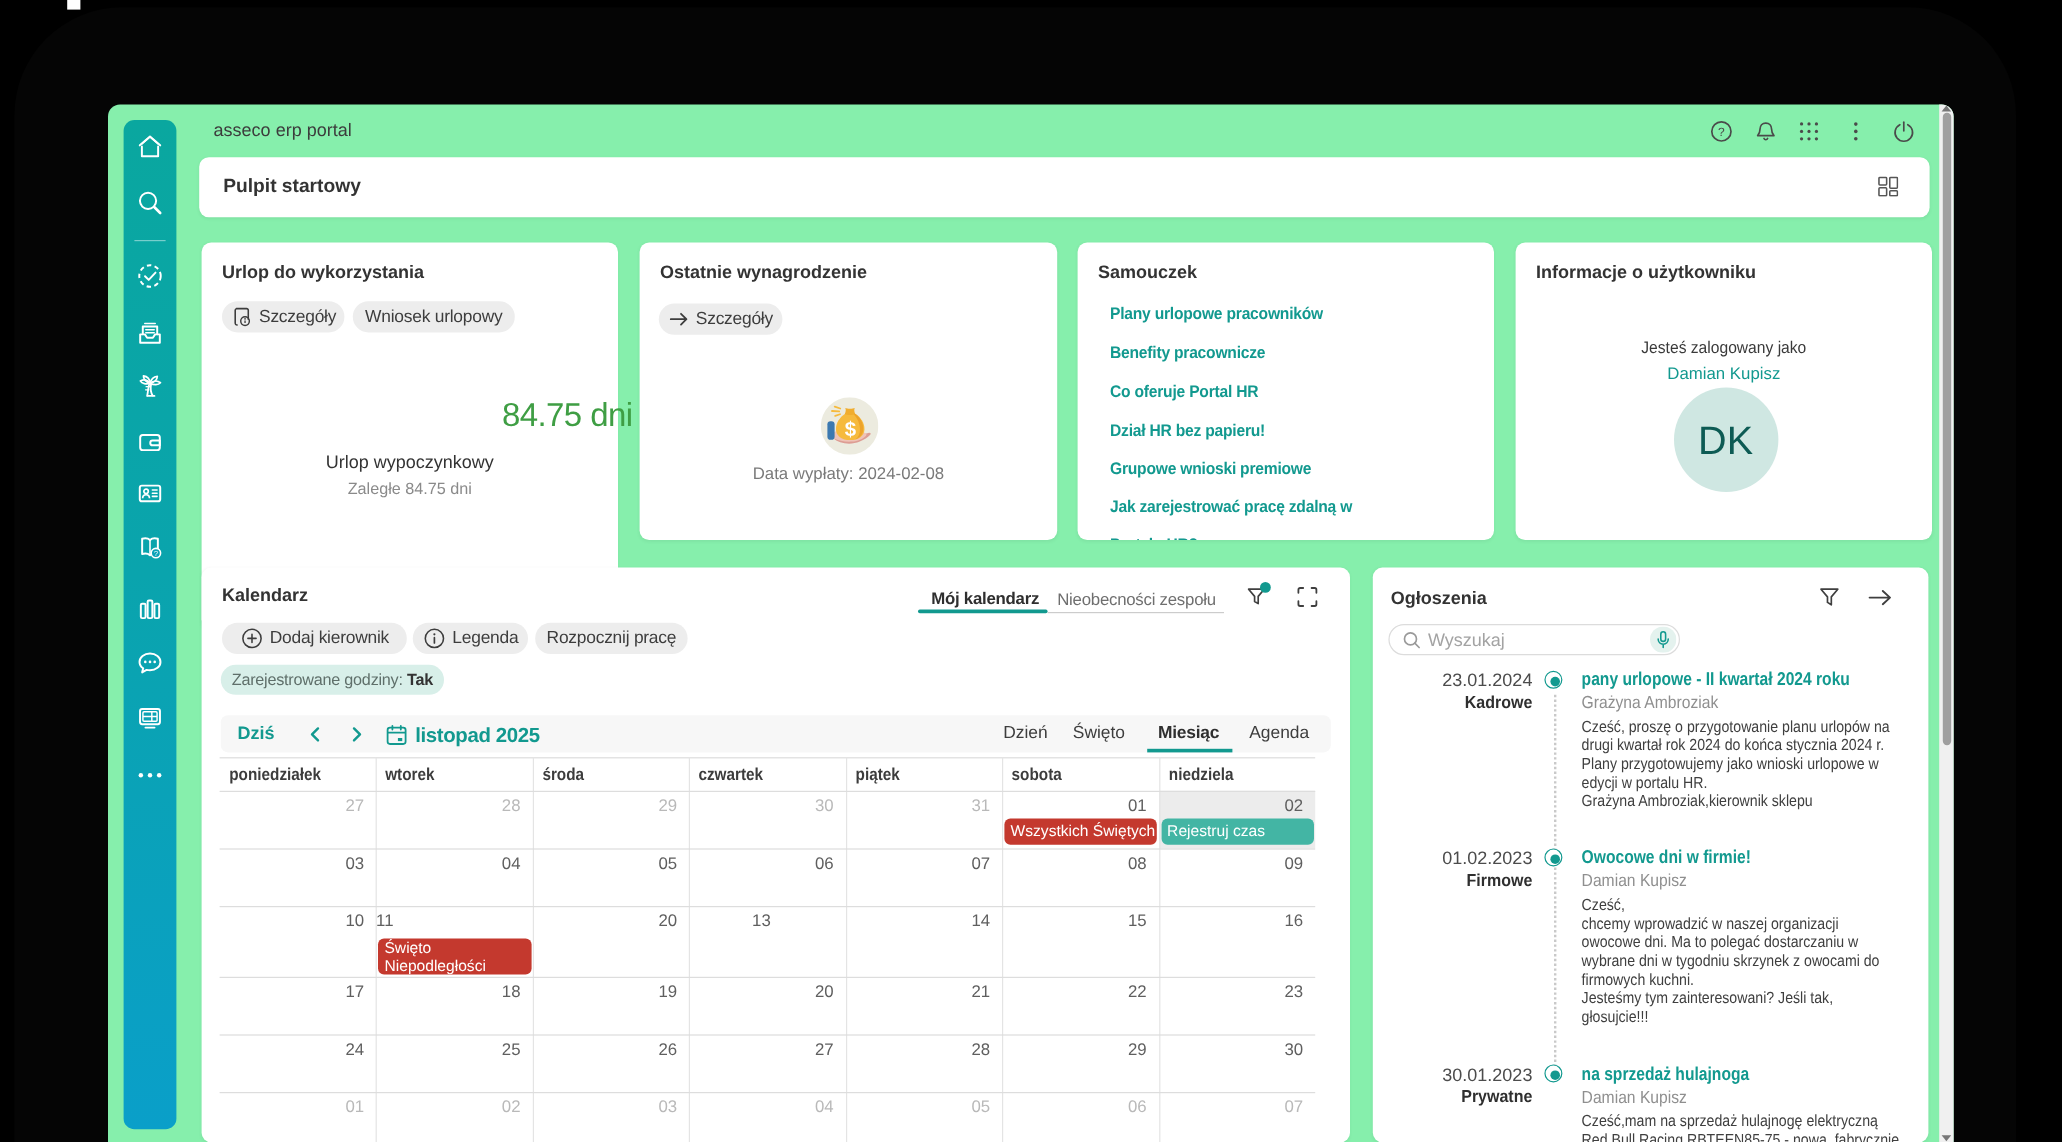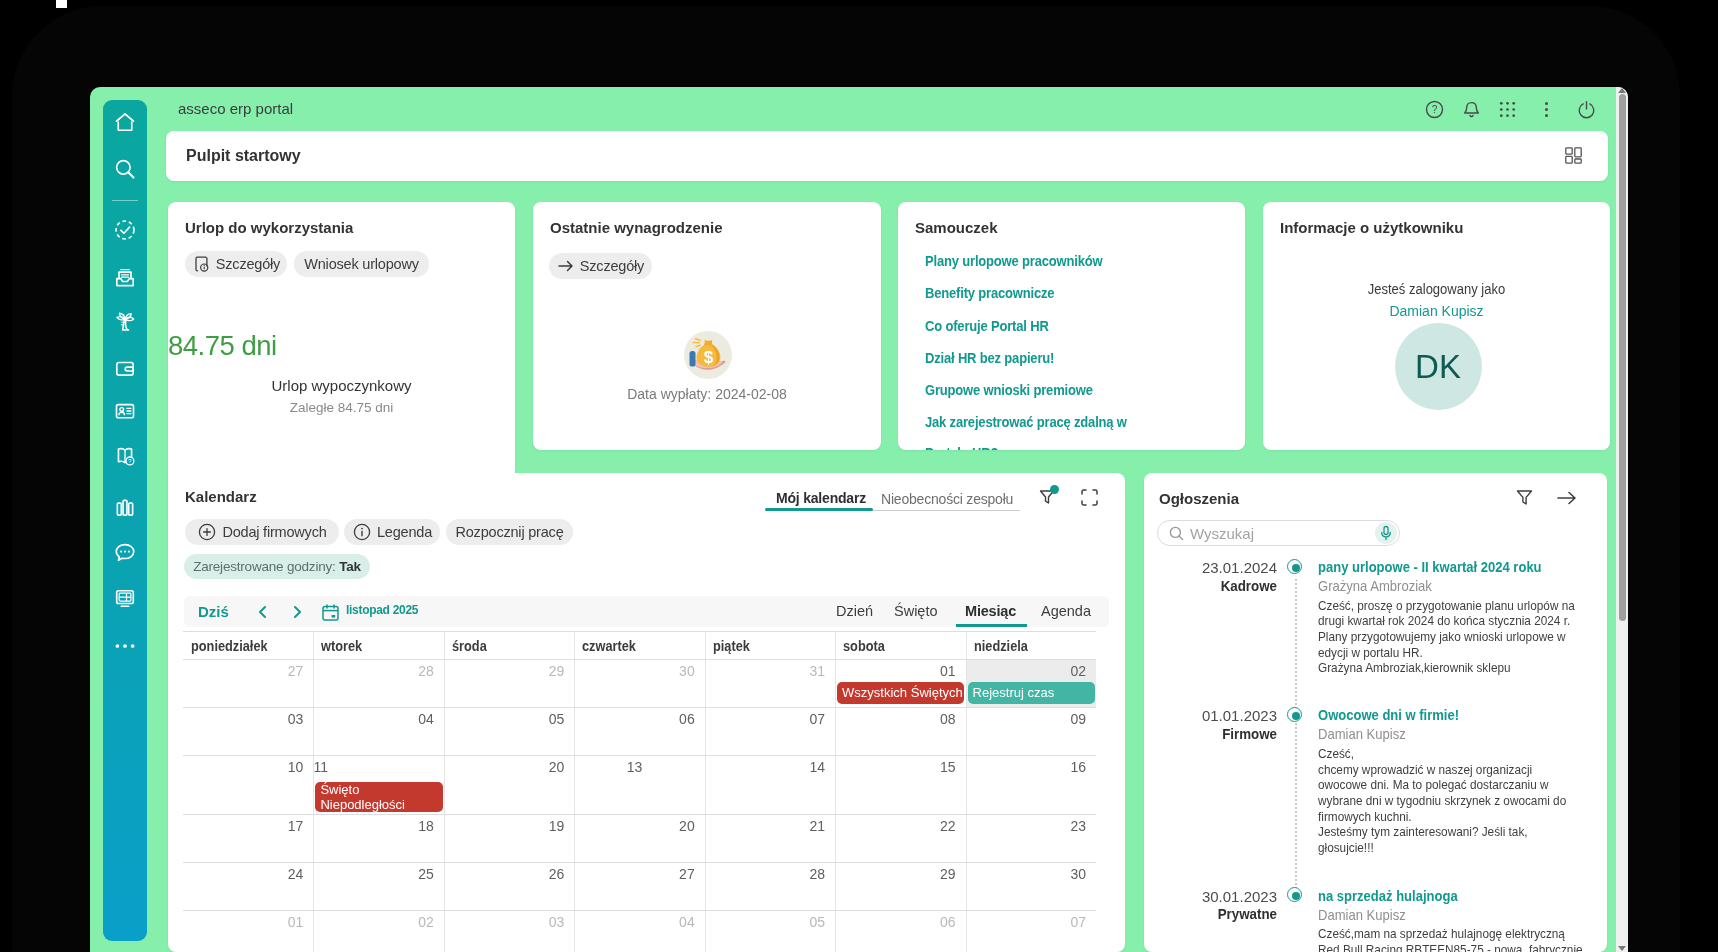--- a/index.html
+++ b/index.html
@@ -132,21 +132,21 @@
 <div class="pill" style="left:17px;top:49px;width:102px;height:26px;">
           <svg class="" style="" width="20" height="20" viewBox="0 0 20 20" fill="none">
             <path d="M5 3.2 h8.5 a1.4 1.4 0 0 1 1.4 1.4 V12 M5.6 16.8 h-0.2 A1.4 1.4 0 0 1 4 15.4 V4.6 A1.4 1.4 0 0 1 5 3.2" stroke="#3d3d3d" stroke-width="1.3" fill="none" stroke-linecap="round"></path>
             <circle cx="12.2" cy="13.6" r="3.6" stroke="#3d3d3d" stroke-width="1.2" fill="none"></circle>
             <path d="M12.2 13 v2.2" stroke="#3d3d3d" stroke-width="1.1"></path>
             <circle cx="12.2" cy="11.7" r="0.7" fill="#3d3d3d"></circle>
           </svg>
           <span style="margin-left:4px;">Szczegóły</span>
         </div>
 <div class="pill" style="left:126px;top:49px;width:135px;height:26px;">Wniosek urlopowy</div>
-<div style="position:absolute;left:0;top:128px;width:100%;text-align:left;font-size:27.5px;letter-spacing:-0.5px;color:#3f9e44;">84.75 dni</div>
+<div style="position:absolute;left:12px;top:128px;width:100%;text-align:right;font-size:27.5px;letter-spacing:-0.5px;color:#3f9e44;">84.75 dni</div>
 <div style="position:absolute;left:0;top:175px;width:100%;text-align:center;font-size:15px;color:#333;">Urlop wypoczynkowy</div>
 <div style="position:absolute;left:0;top:198px;width:100%;text-align:center;font-size:13.5px;color:#8a8a8a;">Zaległe 84.75 dni</div>
 </div>
 <div class="card" style="left:443px;top:115px;width:348px;height:248px;">
 <div class="ctitle">Ostatnie wynagrodzenie</div>
 <div class="pill" style="left:16px;top:51px;width:103px;height:26px;">
           <svg class="" style="" width="18" height="14" viewBox="0 0 18 14" fill="none">
             <path d="M2 7 h13 M10.5 2.5 L15 7 L10.5 11.5" stroke="#3d3d3d" stroke-width="1.5" fill="none" stroke-linecap="round" stroke-linejoin="round"></path>
           </svg>
           <span style="margin-left:5px;">Szczegóły</span>
@@ -190,21 +190,21 @@
             <path d="M3.5 4 h13 l-5 6 v6 l-3-1.8 v-4.2 z" stroke="#3f3f3f" stroke-width="1.4" fill="none" stroke-linejoin="round"></path>
           </svg><div style="position:absolute;left:13px;top:-2px;width:9px;height:9px;border-radius:50%;background:#12998F;"></div></div>
 <div style="position:absolute;left:912px;top:15px;"><svg class="" style="" width="19" height="19" viewBox="0 0 19 19" fill="none">
             <path d="M2 6 V3.4 a1.4 1.4 0 0 1 1.4-1.4 H6 M13 2 h2.6 A1.4 1.4 0 0 1 17 3.4 V6 M17 13 v2.6 a1.4 1.4 0 0 1-1.4 1.4 H13 M6 17 H3.4 A1.4 1.4 0 0 1 2 15.6 V13" stroke="#3f3f3f" stroke-width="1.5" fill="none" stroke-linecap="round"></path>
           </svg></div>
 <div class="pill" style="left:17px;top:46px;width:154px;height:26px;">
           <svg class="" style="" width="20" height="20" viewBox="0 0 20 20" fill="none">
             <circle cx="10" cy="10" r="7.6" stroke="#3d3d3d" stroke-width="1.3" fill="none"></circle>
             <path d="M10 6.6 v6.8 M6.6 10 h6.8" stroke="#3d3d3d" stroke-width="1.3" stroke-linecap="round"></path>
           </svg>
-          <span style="margin-left:5px;">Dodaj firmowych</span>
+          <span style="margin-left:5px;">Dodaj kierownik</span>
         </div>
 <div class="pill" style="left:176px;top:46px;width:96px;height:26px;">
           <svg class="" style="" width="20" height="20" viewBox="0 0 20 20" fill="none">
             <circle cx="10" cy="10" r="7.6" stroke="#3d3d3d" stroke-width="1.3" fill="none"></circle>
             <path d="M10 9.4 v4.4" stroke="#3d3d3d" stroke-width="1.4" stroke-linecap="round"></path>
             <circle cx="10" cy="6.6" r="0.9" fill="#3d3d3d"></circle>
           </svg>
           <span style="margin-left:5px;">Legenda</span>
         </div>
 <div class="pill" style="left:278px;top:46px;width:127px;height:26px;">Rozpocznij pracę</div>
@@ -216,21 +216,21 @@
           </svg></div>
 <div style="position:absolute;left:121px;top:131px;"><svg class="" style="" width="16" height="16" viewBox="0 0 16 16" fill="none">
             <path d="M6 3 L11 8 L6 13" stroke="#12998F" stroke-width="2" fill="none" stroke-linecap="round" stroke-linejoin="round"></path>
           </svg></div>
 <div style="position:absolute;left:153px;top:130px;"><svg class="" style="" width="19" height="19" viewBox="0 0 19 19" fill="none">
             <rect x="2" y="3.4" width="15" height="13.6" rx="2" stroke="#12998F" stroke-width="1.5" fill="none"></rect>
             <path d="M2 7.6 h15" stroke="#12998F" stroke-width="1.5"></path>
             <path d="M6 2 v3 M13 2 v3" stroke="#12998F" stroke-width="1.5" stroke-linecap="round"></path>
             <rect x="10.6" y="12" width="3.6" height="2.6" fill="#12998F"></rect>
           </svg></div>
-<div style="position:absolute;left:178px;top:130px;font-size:12px;letter-spacing:-0.3px;font-weight:bold;color:#12998F;">listopad 2025</div>
+<div style="position:absolute;left:178px;top:130px;font-size:17px;letter-spacing:-0.3px;font-weight:bold;color:#12998F;">listopad 2025</div>
 <div style="position:absolute;left:668px;top:130px;font-size:14.5px;color:#3d3d3d;">Dzień</div>
 <div style="position:absolute;left:726px;top:130px;font-size:14.5px;color:#3d3d3d;">Święto</div>
 <div style="position:absolute;left:797px;top:130px;font-size:14.5px;letter-spacing:-0.2px;font-weight:bold;color:#2f2f2f;">Miesiąc</div>
 <div style="position:absolute;left:788px;top:151px;width:71px;height:3px;background:#12998F;"></div>
 <div style="position:absolute;left:873px;top:130px;font-size:14.5px;color:#3d3d3d;">Agenda</div>
 <div style="position:absolute;left:15px;top:157.5px;width:913px;height:1px;background:#ddd;"></div>
 <div style="position:absolute;left:23.0px;top:164.5px;font-size:14.5px;font-weight:bold;color:#3c3c3c;transform:scaleX(0.88);transform-origin:left;">poniedziałek</div>
 <div style="position:absolute;left:153.4px;top:164.5px;font-size:14.5px;font-weight:bold;color:#3c3c3c;transform:scaleX(0.88);transform-origin:left;">wtorek</div>
 <div style="position:absolute;left:283.9px;top:164.5px;font-size:14.5px;font-weight:bold;color:#3c3c3c;transform:scaleX(0.88);transform-origin:left;">środa</div>
 <div style="position:absolute;left:414.3px;top:164.5px;font-size:14.5px;font-weight:bold;color:#3c3c3c;transform:scaleX(0.88);transform-origin:left;">czwartek</div>
@@ -321,21 +321,21 @@
 <div style="position:absolute;left:0px;top:104.5px;width:133px;text-align:right;font-size:14.5px;font-weight:bold;color:#2f2f2f;transform:scaleX(0.92);transform-origin:right;">Kadrowe</div>
 <div style="position:absolute;left:143px;top:85.5px;width:15px;height:15px;border-radius:50%;background:#fff;border:1.5px solid #12998F;"></div>
 <div style="position:absolute;left:148px;top:90.5px;width:8px;height:8px;border-radius:50%;background:#12998F;"></div>
 <div style="position:absolute;left:174px;top:85.0px;font-size:15.5px;font-weight:bold;color:#12998F;white-space:nowrap;transform:scaleX(0.84);transform-origin:left;">pany urlopowe - II kwartał 2024 roku</div>
 <div style="position:absolute;left:174px;top:105.0px;font-size:14.5px;color:#8f8f8f;white-space:nowrap;transform:scaleX(0.9);transform-origin:left;">Grażyna Ambroziak</div>
 <div style="position:absolute;left:174px;top:124.5px;font-size:13.4px;color:#3f3f3f;white-space:nowrap;transform:scaleX(0.88);transform-origin:left;">Cześć, proszę o przygotowanie planu urlopów na</div>
 <div style="position:absolute;left:174px;top:140.2px;font-size:13.4px;color:#3f3f3f;white-space:nowrap;transform:scaleX(0.88);transform-origin:left;">drugi kwartał rok 2024 do końca stycznia 2024 r.</div>
 <div style="position:absolute;left:174px;top:155.9px;font-size:13.4px;color:#3f3f3f;white-space:nowrap;transform:scaleX(0.88);transform-origin:left;">Plany przygotowujemy jako wnioski urlopowe w</div>
 <div style="position:absolute;left:174px;top:171.6px;font-size:13.4px;color:#3f3f3f;white-space:nowrap;transform:scaleX(0.88);transform-origin:left;">edycji w portalu HR.</div>
 <div style="position:absolute;left:174px;top:187.3px;font-size:13.4px;color:#3f3f3f;white-space:nowrap;transform:scaleX(0.88);transform-origin:left;">Grażyna Ambroziak,kierownik sklepu</div>
-<div style="position:absolute;left:0px;top:234.4px;width:133px;text-align:right;font-size:15px;color:#4c4c4c;">01.01.2023</div>
+<div style="position:absolute;left:0px;top:234.4px;width:133px;text-align:right;font-size:15px;color:#4c4c4c;">01.02.2023</div>
 <div style="position:absolute;left:0px;top:252.9px;width:133px;text-align:right;font-size:14.5px;font-weight:bold;color:#2f2f2f;transform:scaleX(0.92);transform-origin:right;">Firmowe</div>
 <div style="position:absolute;left:143px;top:233.9px;width:15px;height:15px;border-radius:50%;background:#fff;border:1.5px solid #12998F;"></div>
 <div style="position:absolute;left:148px;top:238.9px;width:8px;height:8px;border-radius:50%;background:#12998F;"></div>
 <div style="position:absolute;left:174px;top:233.4px;font-size:15.5px;font-weight:bold;color:#12998F;white-space:nowrap;transform:scaleX(0.84);transform-origin:left;">Owocowe dni w firmie!</div>
 <div style="position:absolute;left:174px;top:253.4px;font-size:14.5px;color:#8f8f8f;white-space:nowrap;transform:scaleX(0.9);transform-origin:left;">Damian Kupisz</div>
 <div style="position:absolute;left:174px;top:272.9px;font-size:13.4px;color:#3f3f3f;white-space:nowrap;transform:scaleX(0.88);transform-origin:left;">Cześć,</div>
 <div style="position:absolute;left:174px;top:288.6px;font-size:13.4px;color:#3f3f3f;white-space:nowrap;transform:scaleX(0.88);transform-origin:left;">chcemy wprowadzić w naszej organizacji</div>
 <div style="position:absolute;left:174px;top:304.3px;font-size:13.4px;color:#3f3f3f;white-space:nowrap;transform:scaleX(0.88);transform-origin:left;">owocowe dni. Ma to polegać dostarczaniu w</div>
 <div style="position:absolute;left:174px;top:320.0px;font-size:13.4px;color:#3f3f3f;white-space:nowrap;transform:scaleX(0.88);transform-origin:left;">wybrane dni w tygodniu skrzynek z owocami do</div>
 <div style="position:absolute;left:174px;top:335.7px;font-size:13.4px;color:#3f3f3f;white-space:nowrap;transform:scaleX(0.88);transform-origin:left;">firmowych kuchni.</div>

